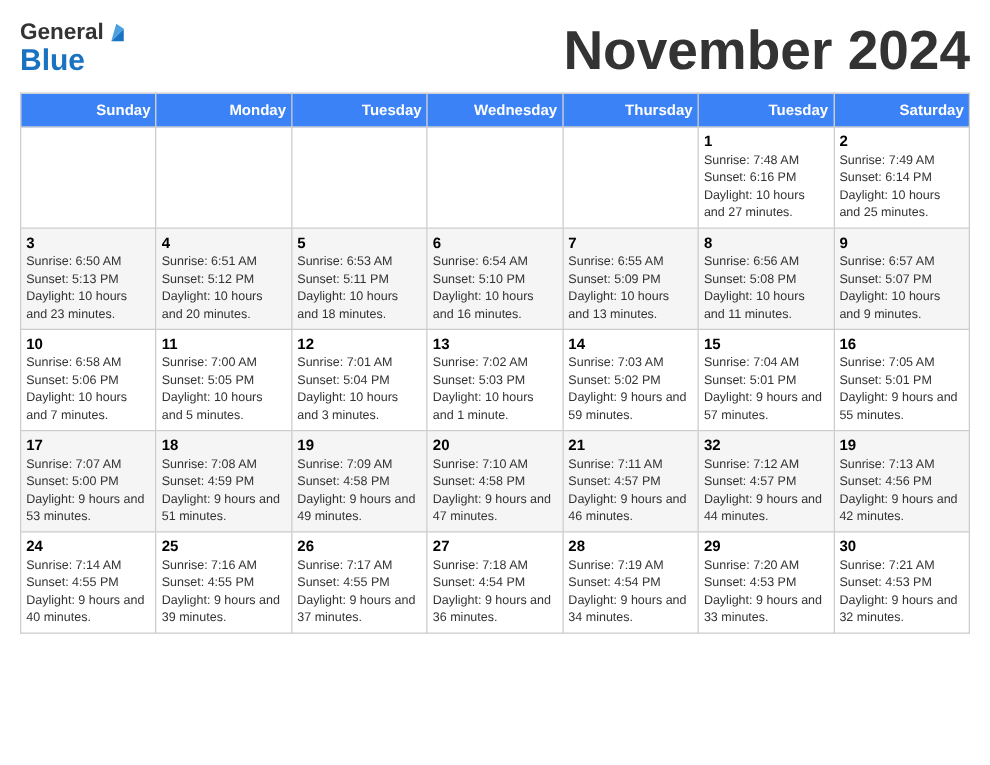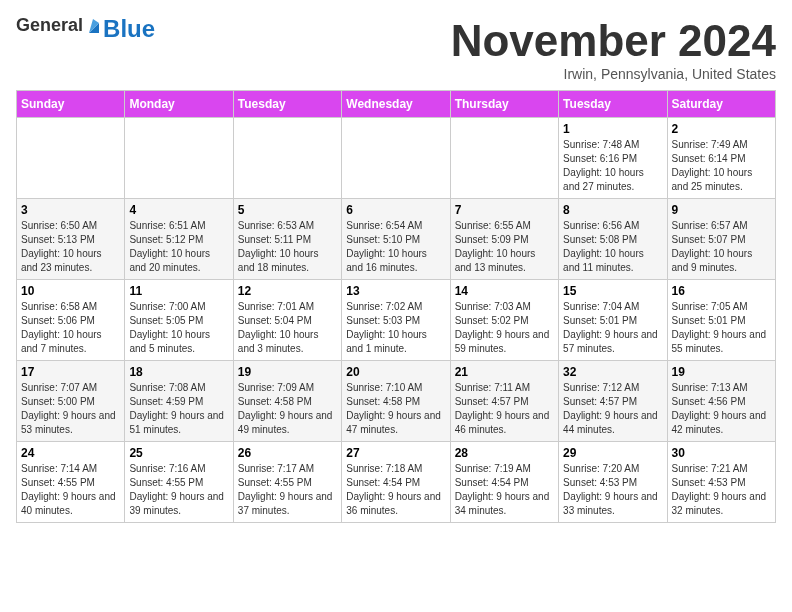--- a/index.html
+++ b/index.html
@@ -11,21 +11,21 @@
       padding: 16px;
     }
     .header-area {
       display: flex;
       justify-content: space-between;
       align-items: flex-start;
       margin-bottom: 8px;
     }
     .logo {
       display: flex;
-      flex-direction: row;
+      flex-direction: column;
       align-items: flex-start;
     }
     .logo-text {
       font-size: 18px;
       font-weight: bold;
       color: #333;
       line-height: 1.1;
     }
     .logo-top-row {
       display: flex;
@@ -42,26 +42,26 @@
     .location {
       font-size: 14px;
       color: #555;
     }
     table {
       width: 100%;
       border-collapse: collapse;
       font-size: 11px;
     }
     thead tr th {
-      background: #d946ef;
+      background: #3b82f6;
       color: #fff;
       font-weight: bold;
       font-size: 12px;
       padding: 6px 4px;
-      text-align: left;
+      text-align: right;
       border: 1px solid #ccc;
     }
     tbody tr td {
       border: 1px solid #ccc;
       vertical-align: top;
       padding: 4px;
       width: calc(100% / 7);
       height: 80px;
     }
     tbody tr:nth-child(even) td {
@@ -98,21 +98,20 @@
         <polygon points="4,16 14,16 14,6" fill="#1a73c1"></polygon>
         <polygon points="4,16 14,6 8,2" fill="#4aa0e0"></polygon>
       </svg>
     </div>
     <div>
       <span class="logo-text" style="color:#1a73c1; font-size:24px; font-weight:bold;">Blue</span>
     </div>
   </div>
   <div class="title-area">
     <div class="month-title">November 2024</div>
-    <div class="location">Irwin, Pennsylvania, United States</div>
   </div>
 </div>
 
 <table>
   <thead>
     <tr>
     <th>Sunday</th>
         <th>Monday</th>
         <th>Tuesday</th>
         <th>Wednesday</th>

